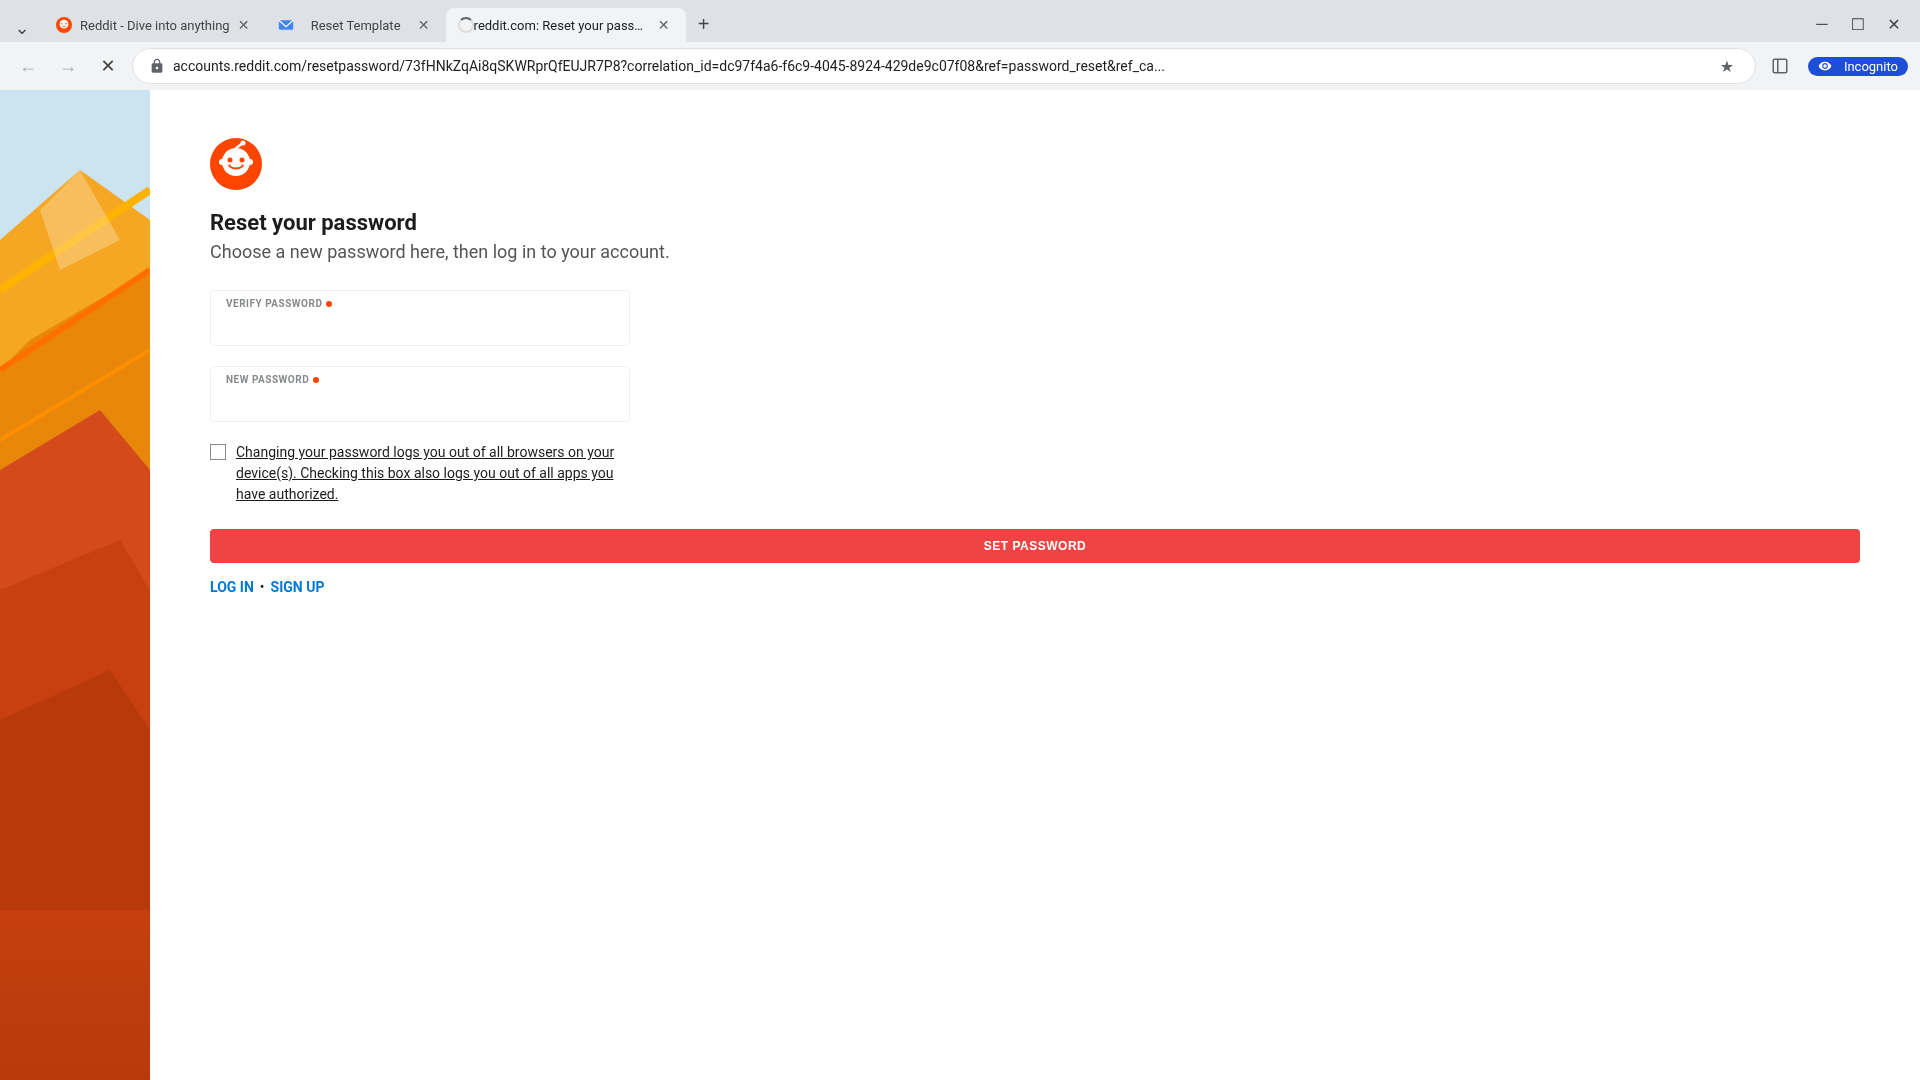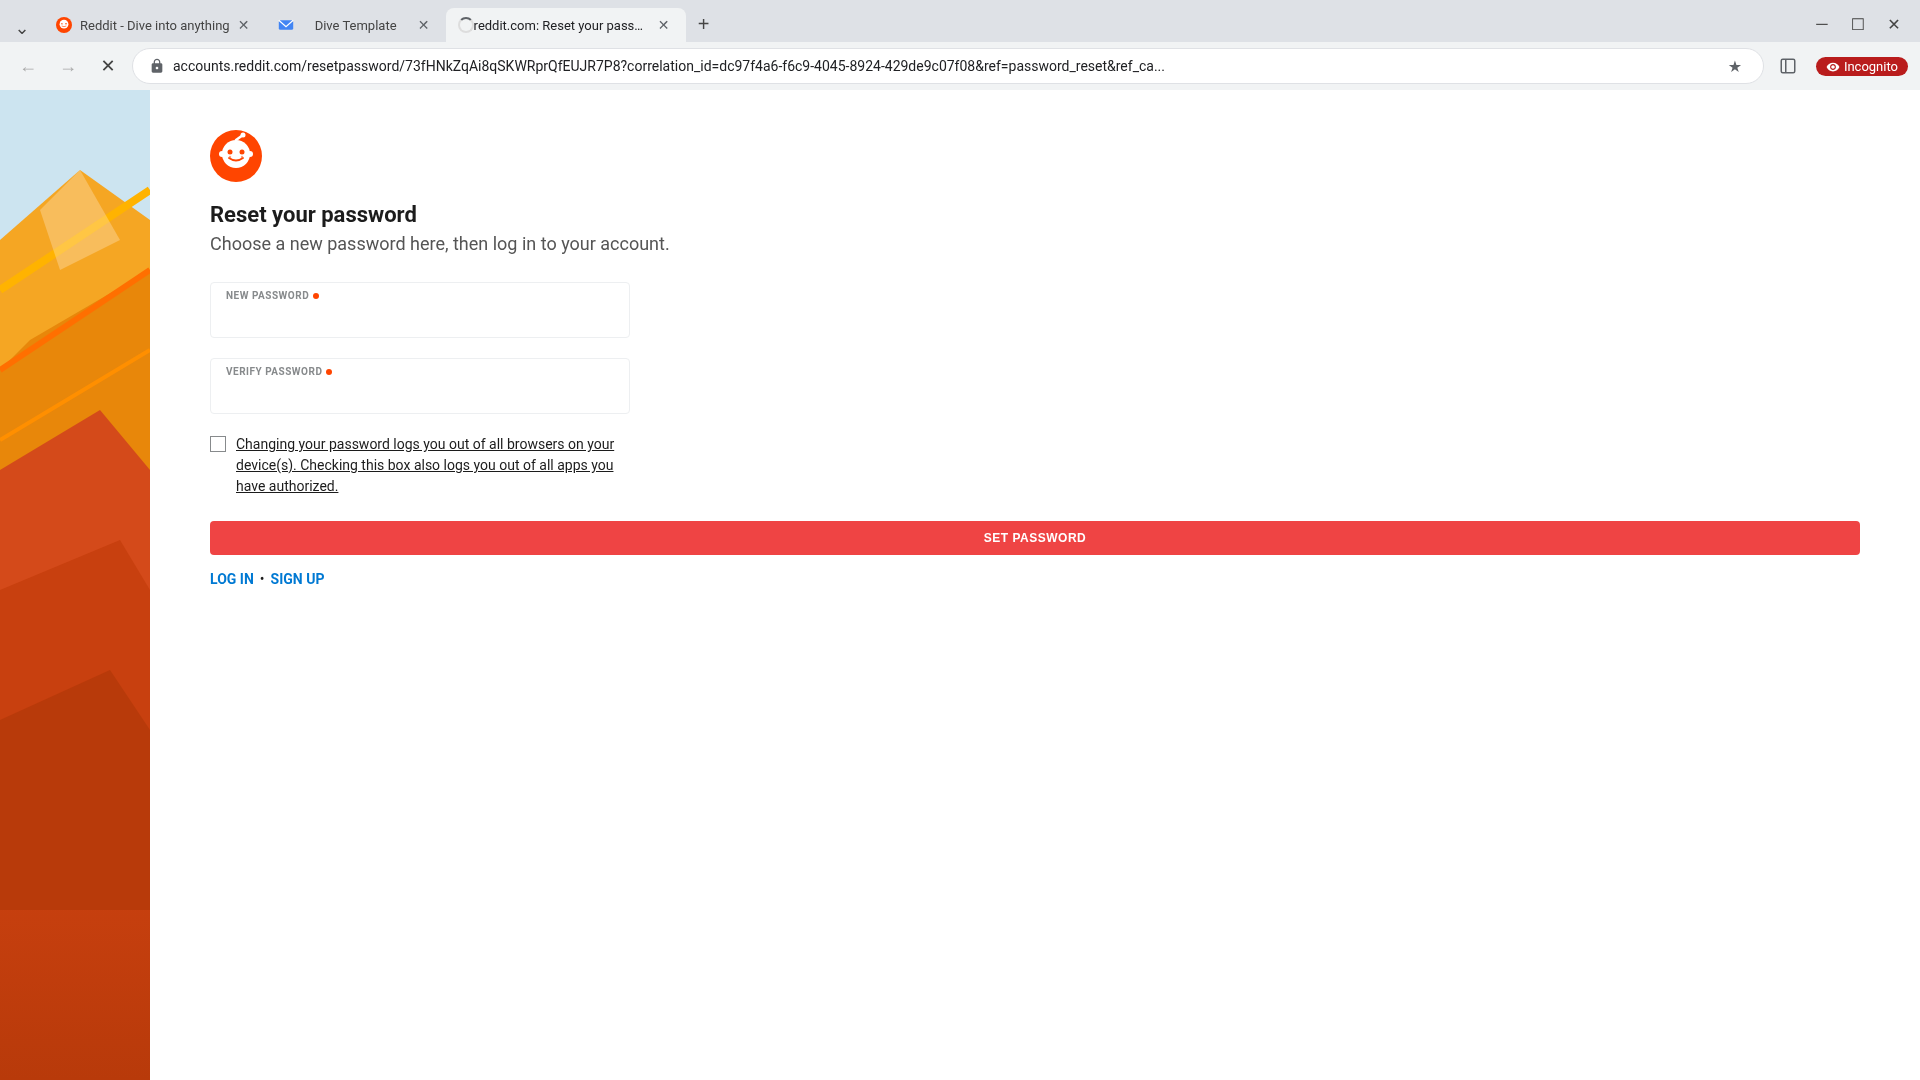--- a/index.html
+++ b/index.html
@@ -204,23 +204,23 @@
       cursor: pointer;
       display: flex;
       align-items: center;
       justify-content: center;
       color: #5f6368;
       font-size: 16px;
     }
 
     .incognito-badge {
       display: flex;
-      align-items: flex-end;
-      gap: 4px;
-      background: #b91c1c;
+      align-items: flex-start;
+      gap: 12px;
+      background: #1d4ed8;
       color: #fff;
       padding: 2px 10px;
       border-radius: 12px;
       font-size: 13px;
       margin-left: 4px;
     }
 
     
     .page-content {
       display: flex;
@@ -236,20 +236,21 @@
       flex-shrink: 0;
       position: relative;
     }
 
     .main-area {
       flex: 1;
       background: #fff;
       display: flex;
       flex-direction: column;
       padding: 40px 60px;
+      margin-top: 8px;
     }
 
     .page-title {
       font-size: 22px;
       font-weight: 700;
       color: #1c1c1c;
       margin-bottom: 6px;
     }
 
     .page-subtitle {
@@ -405,21 +406,21 @@
         <button class="tab-close">✕</button>
       </div>
 
       <div class="tab">
         <div class="tab-favicon">
           <svg viewBox="0 0 20 20" width="16" height="16">
             <rect x="1" y="4" width="18" height="12" rx="2" fill="#4285f4"></rect>
             <polyline points="1,4 10,12 19,4" fill="none" stroke="white" stroke-width="1.5"></polyline>
           </svg>
         </div>
-        <span class="tab-title">Dive Template</span>
+        <span class="tab-title">Reset Template</span>
         <button class="tab-close">✕</button>
       </div>
 
       <div class="tab active">
         <div class="loading-spinner"></div>
         <span class="tab-title">reddit.com: Reset your passwo...</span>
         <button class="tab-close">✕</button>
       </div>
 
       <button class="new-tab-btn">+</button>
@@ -505,37 +506,37 @@
         <circle cx="32" cy="27" r="1.2" fill="#ff6634" opacity="0.6"></circle>
       </svg>
     </div>
 
     <h1 class="page-title">Reset your password</h1>
     <p class="page-subtitle">Choose a new password here, then log in to your account.</p>
 
     <div class="form-group">
       <div class="input-wrapper">
         <span class="input-label">
+          <span>VERIFY PASSWORD</span>
+          <span class="label-dot"></span>
+        </span>
+        <input type="password" autocomplete="new-password" style="">
+      </div>
+    </div>
+
+    <div class="form-group">
+      <div class="input-wrapper">
+        <span class="input-label">
           <span>NEW PASSWORD</span>
           <span class="label-dot"></span>
         </span>
         <input type="password" autocomplete="new-password" style="">
       </div>
     </div>
 
-    <div class="form-group">
-      <div class="input-wrapper">
-        <span class="input-label">
-          <span>VERIFY PASSWORD</span>
-          <span class="label-dot"></span>
-        </span>
-        <input type="password" autocomplete="new-password" style="">
-      </div>
-    </div>
-
     <div class="checkbox-row">
       <input type="checkbox" style="">
       <span class="checkbox-text">Changing your password logs you out of all browsers on your device(s). Checking this box also logs you out of all apps you have authorized.</span>
     </div>
 
     <button class="set-password-btn">SET PASSWORD</button>
 
     <div class="auth-links">
       <a href="#" class="auth-link">LOG IN</a>
       <span class="auth-separator">•</span>

